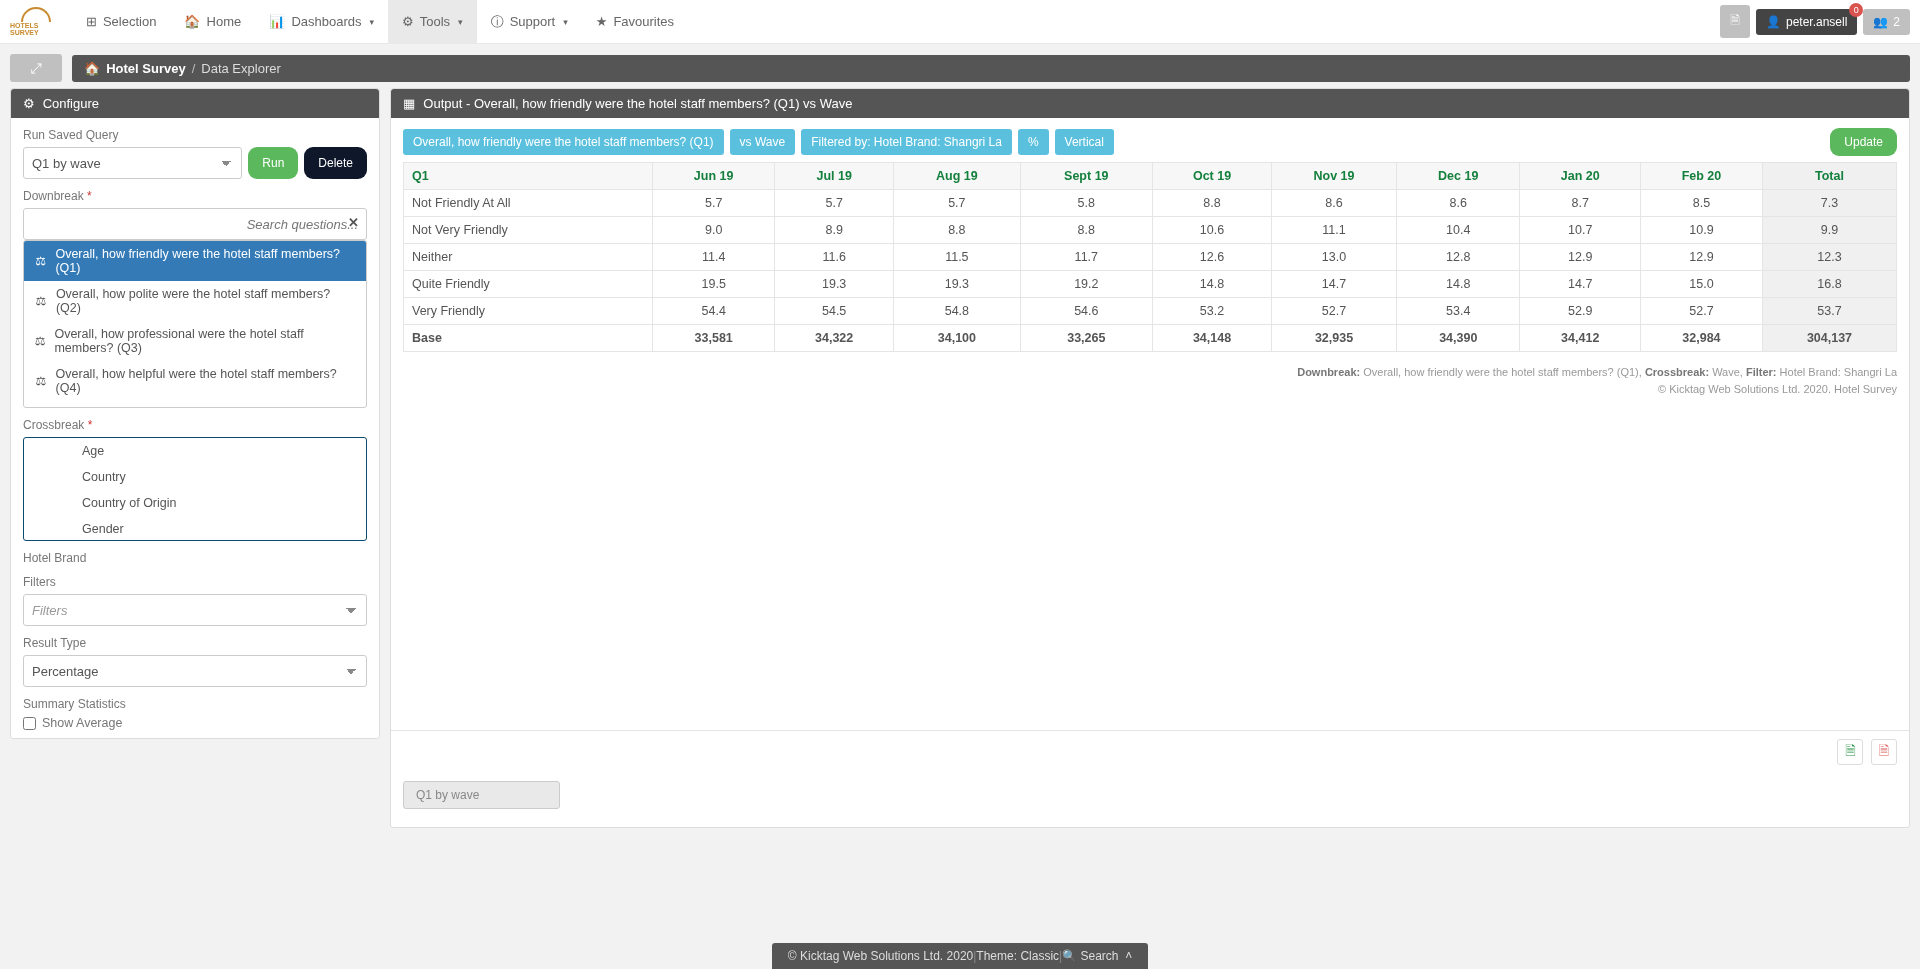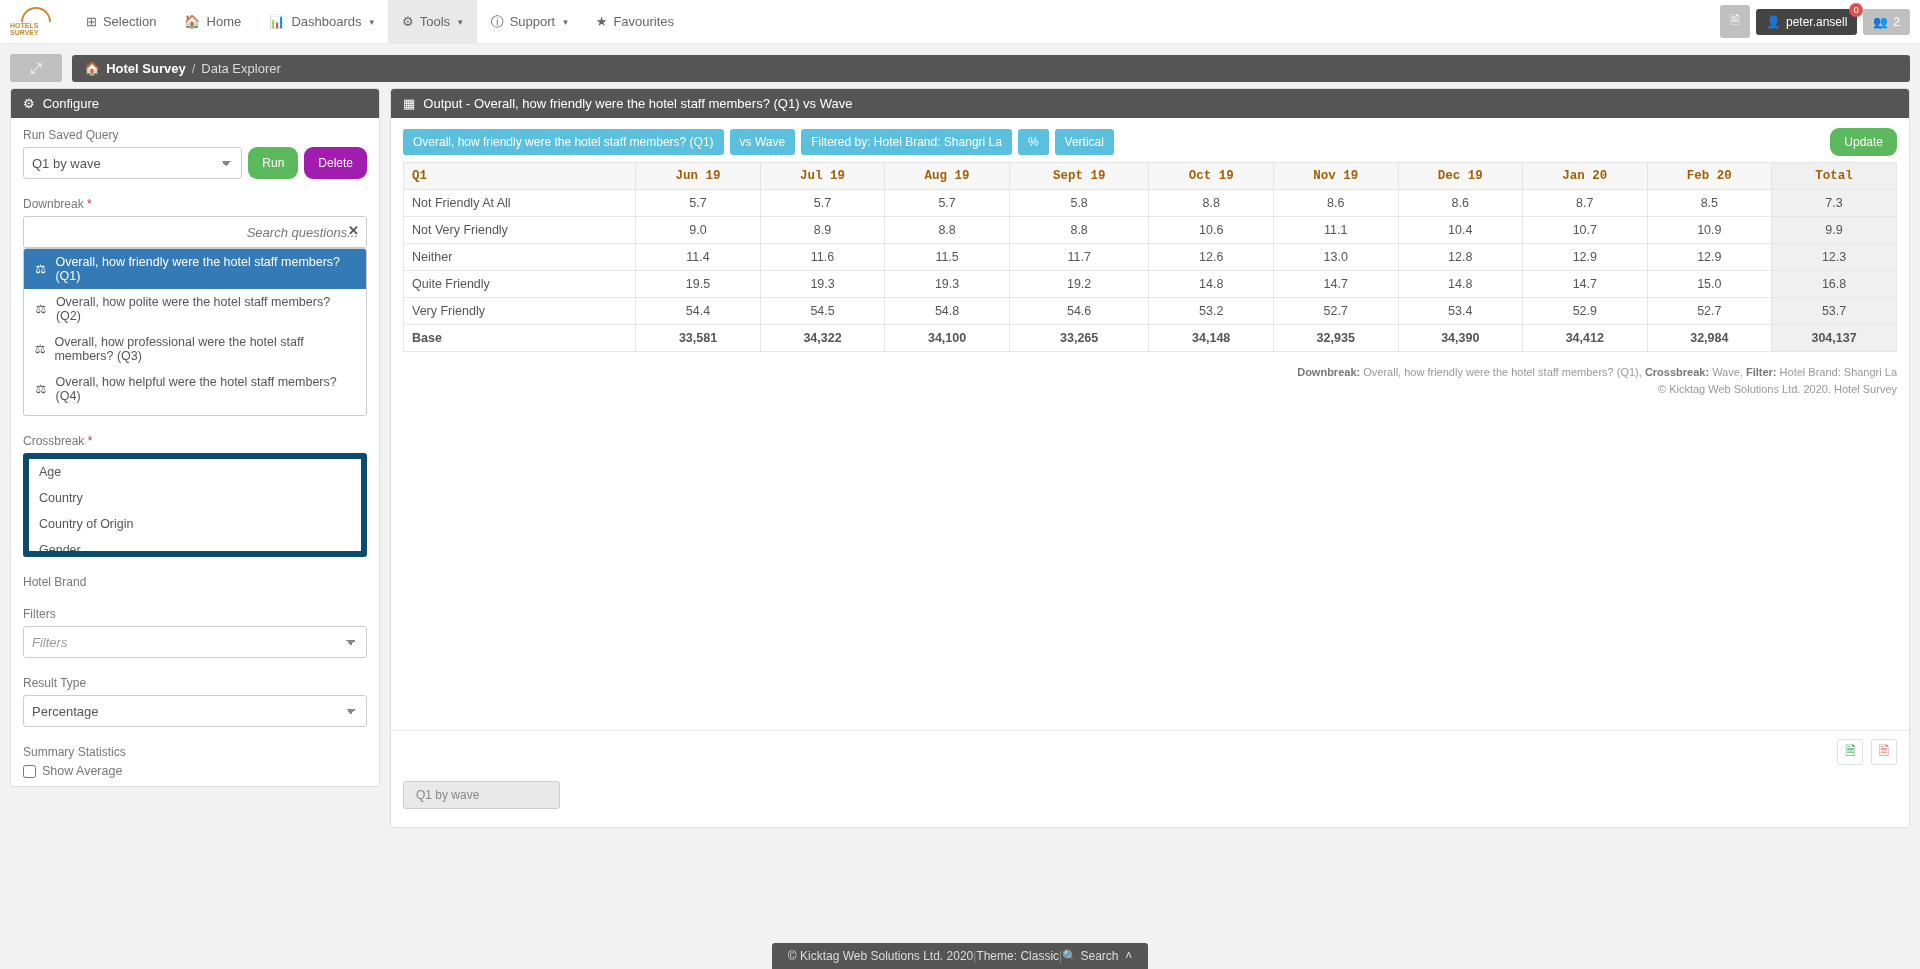--- a/index.html
+++ b/index.html
@@ -19,48 +19,48 @@
 .breadcrumb-bar { margin: 10px 10px 6px 10px; display:flex; gap:10px; align-items:center;}
 .bc-expand { background:#c0c0c0; color:#fff; width:52px; height:28px; border-radius:3px; display:flex; align-items:center; justify-content:center; font-size:14px; cursor:pointer;}
 .bc-main { flex:1; background:#555; color:#fff; border-radius:3px; padding:6px 12px; display:flex; align-items:center; gap:6px; font-size:13px;}
 .bc-main .sep { color:#bbb; }
 .bc-main .current { color:#ddd; font-weight:normal;}
 .layout { display:flex; gap:10px; padding:0 10px 10px 10px; align-items:flex-start;}
 .panel { background:#fff; border:1px solid #ddd; border-radius:3px; flex:1; }
 .sidebar { width:370px; flex:0 0 370px; }
 .panel-hd { background:#555; color:#fff; padding:7px 12px; border-radius:3px 3px 0 0; display:flex; align-items:center; gap:8px; font-size:13px;}
 .panel-bd { padding:10px 12px 4px 12px; }
-.fg { margin-bottom:18px; }
+.fg { margin-bottom:10px; }
 .fg-label { color:#777; font-size:12px; margin-bottom:5px; display:block;}
 .req { color:#c33;}
 .inline-row { display:flex; gap:6px; }
 .sel, .inp { width:100%; border:1px solid #ccc; border-radius:3px; padding:6px 8px; font-size:13px; background:#fff; color:#555; height:32px;}
 .sel { appearance:none; background-image: linear-gradient(45deg, transparent 50%, #888 50%), linear-gradient(-45deg, transparent 50%, #888 50%); background-position: calc(100% - 15px) 13px, calc(100% - 10px) 13px; background-size:5px 5px; background-repeat:no-repeat; padding-right:26px;}
 .btn { border:none; border-radius:9px; padding:7px 14px; font-size:12px; cursor:pointer; color:#fff;}
 .btn-green { background:#5cb85c;}
-.btn-red { background:#a21caf;}
+.btn-red { background:#0f172a;}
 .searchwrap { position:relative; }
 .searchwrap .clearx { position:absolute; right:8px; top:7px; font-weight:bold; color:#555; cursor:pointer;}
 .listbox { border:1px solid #ccc; border-radius:3px; height:168px; overflow-y:scroll; }
-.listbox2 { border:6px solid #0c4a6e; border-radius:3px; height:104px; overflow-y:scroll; }
+.listbox2 { border:1px solid #0c4a6e; border-radius:3px; height:104px; overflow-y:scroll;padding-left:48px; }
 .lb-item { padding:6px 10px; display:flex; align-items:center; gap:8px; cursor:pointer; font-size:12.5px; color:#555;}
 .lb-item.selected { background:#337ab7; color:#fff;}
 .lb-item .ic { font-size:12px; width:14px; text-align:center;}
 .spinwrap { position:relative;}
 .spinbtns { position:absolute; right:1px; top:1px; bottom:1px; width:18px; display:flex; flex-direction:column; border-left:1px solid #ccc;}
 .spinbtns div { flex:1; display:flex; align-items:center; justify-content:center; font-size:8px; cursor:pointer; color:#666; background:#fafafa;}
 .spinbtns div:first-child { border-bottom:1px solid #ccc;}
 .chk-row { display:flex; align-items:center; gap:6px; font-size:12.5px; color:#777; margin-top:4px;}
 .pillbar { padding:10px 12px 6px 12px; display:flex; gap:6px; flex-wrap:wrap; align-items:center;}
 .pill { background:#5bc0de; color:#fff; border-radius:3px; padding:6px 10px; font-size:12px; cursor:pointer;}
 .pillspacer { flex:1;}
 .tablewrap { padding:0 12px 8px 12px; }
 table.data { width:100%; border-collapse: collapse; font-size:12.5px;}
 table.data th, table.data td { border:1px solid #e5e5e5; padding:6px 8px; text-align:center; }
-table.data th { background:#f7f7f7; font-weight:bold; color:#a16207;font-family:Liberation Mono, monospace;}
+table.data th { background:#f7f7f7; font-weight:bold; color:#15803d;}
 table.data th:first-child, table.data td:first-child { text-align:left; }
 table.data tr.base td { font-weight:bold;}
 table.data td:last-child, table.data th:last-child { background:#f0f0f0;margin-left:42px;}
 .footmeta { text-align:right; font-size:11px; color:#999; padding:4px 12px 10px 12px; line-height:1.5;}
 .footmeta b { color:#777;}
 .outputarea { display:flex; flex-direction:column; min-height:740px;}
 .outspacer { flex:1;}
 .exportbar { padding:8px 12px; text-align:right; border-top:1px solid #e5e5e5;}
 .exic { display:inline-flex; width:26px; height:26px; border:1px solid #ddd; border-radius:3px; align-items:center; justify-content:center; margin-left:4px; font-size:13px; cursor:pointer;}
 .querytag { margin:8px 12px 12px 12px; float:right;}

